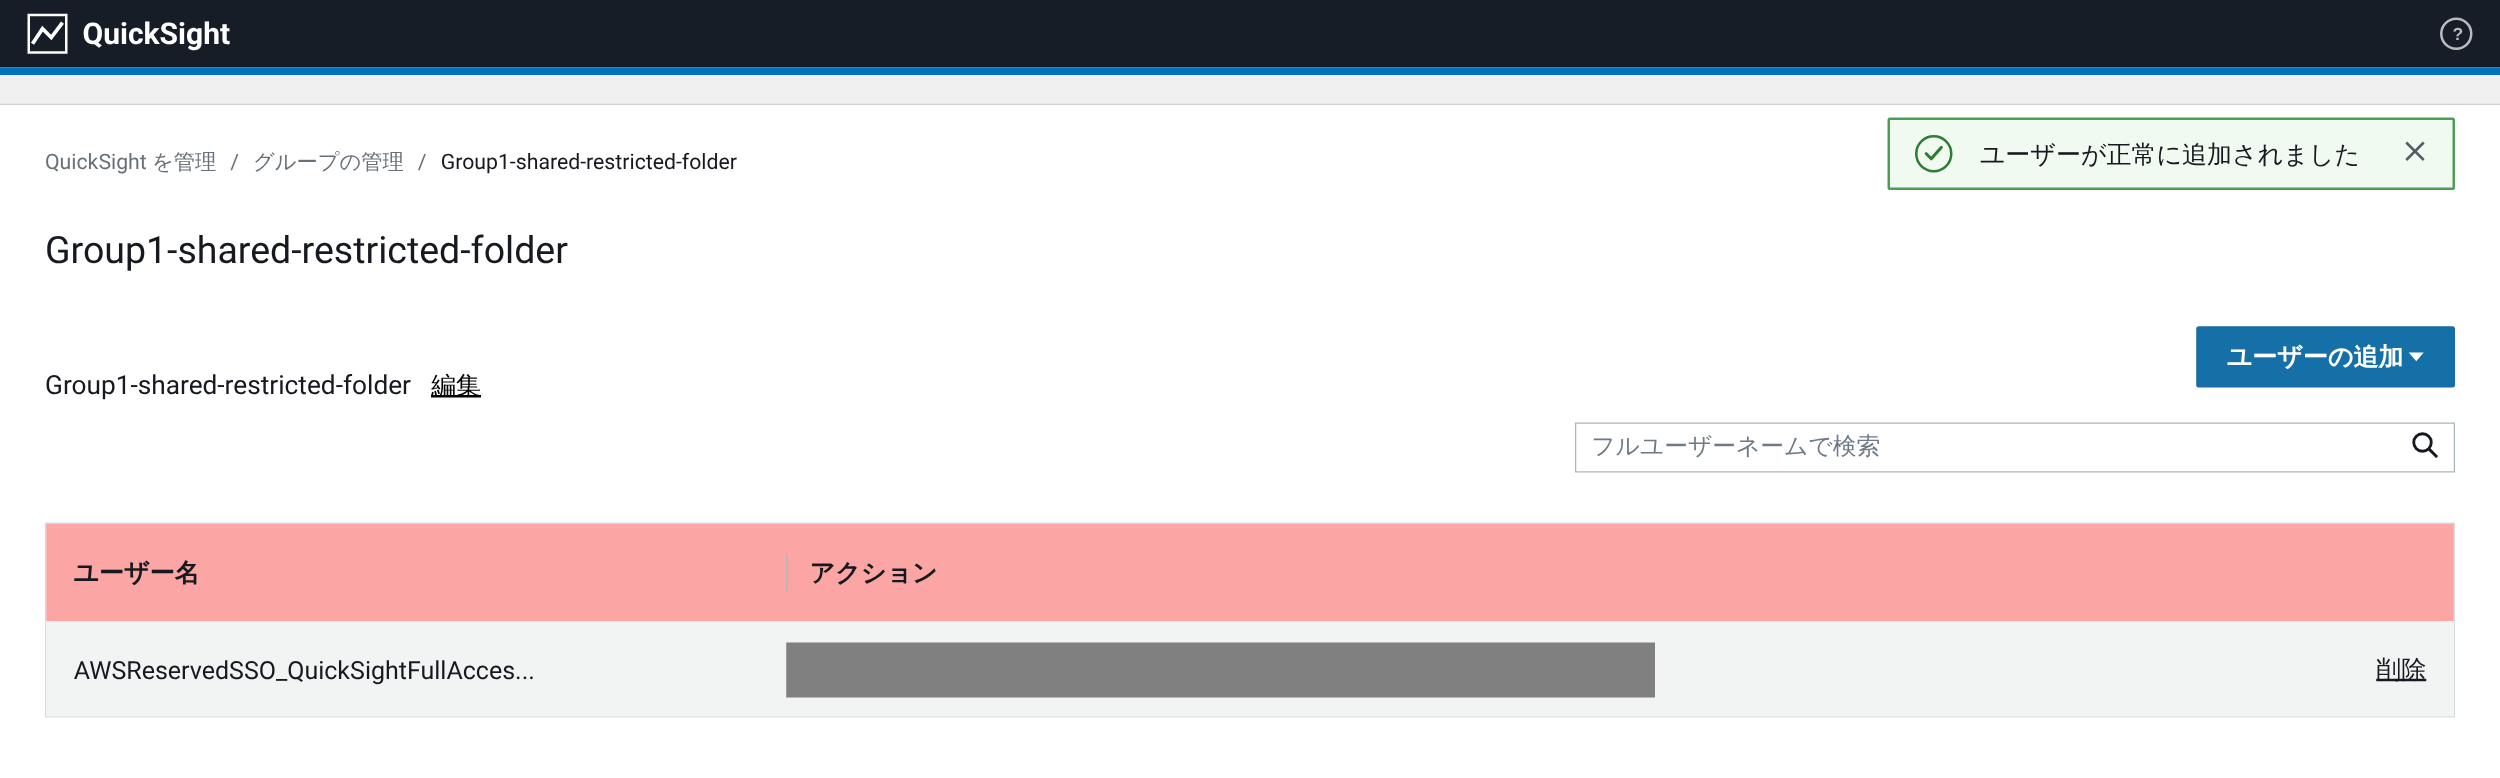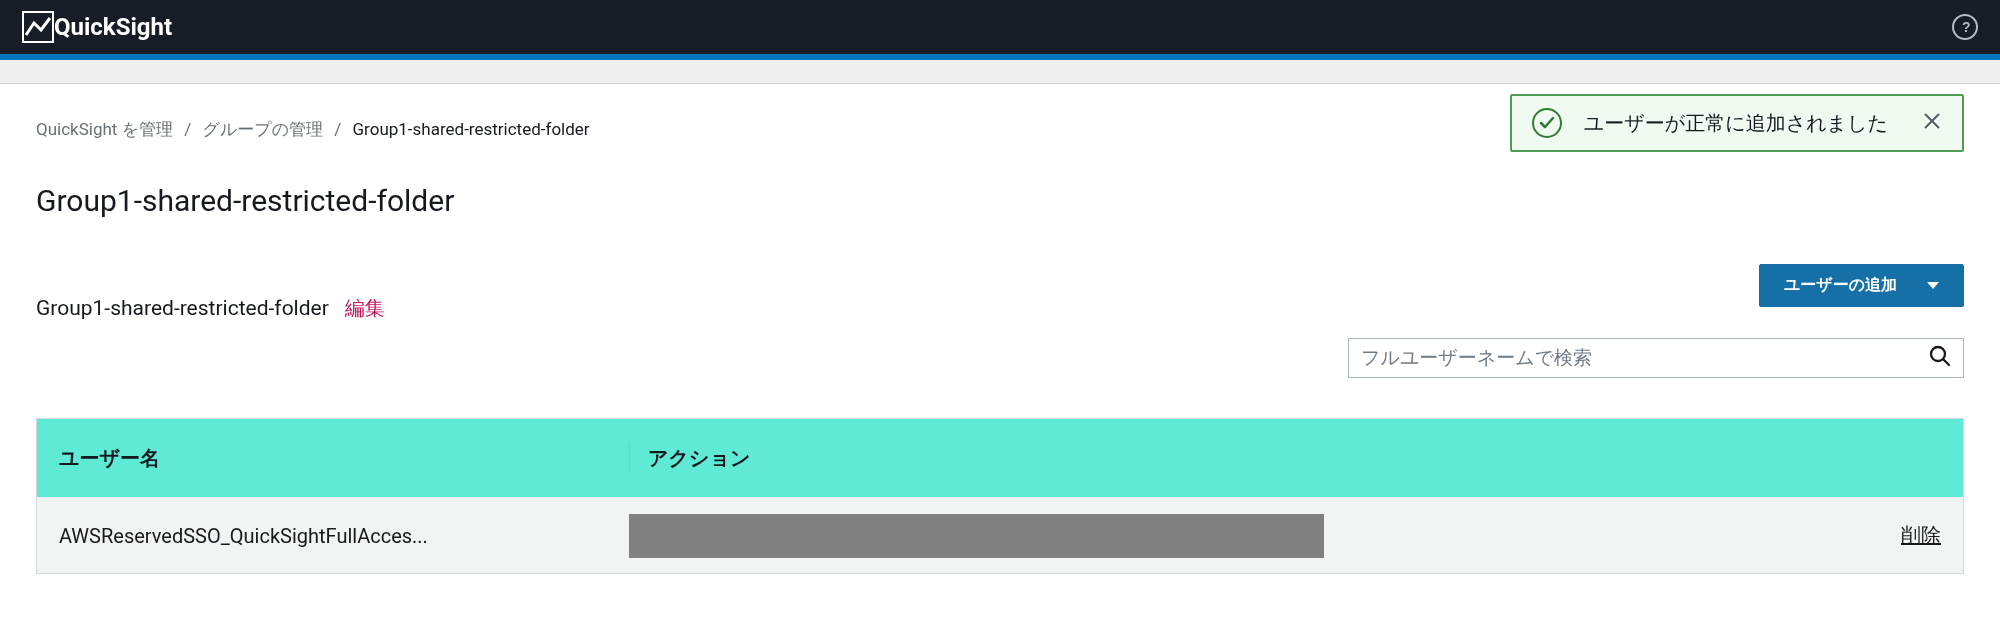--- a/index.html
+++ b/index.html
@@ -18,20 +18,21 @@
       height: 54px;
       display: flex;
       align-items: center;
       justify-content: space-between;
       padding: 0 22px;
       color: #ffffff;
     }
     .brand {
       display: flex;
       align-items: center;
+      gap: 12px;
       font-size: 24px;
       font-weight: 700;
     }
     .brand-icon {
       width: 32px;
       height: 32px;
       border: 2px solid #fff;
       position: relative;
       display: flex;
       align-items: flex-end;
@@ -131,37 +132,38 @@
       align-items: center;
     }
     .desc-left {
       font-size: 21px;
       color: #16191f;
       display: flex;
       align-items: baseline;
       gap: 16px;
     }
     .edit-link {
+      text-decoration: underline;
       font-size: 20px;
-      color: #be185d;
+      color: #000000;
       cursor: pointer;
       margin-top: 47px;
     }
 
     .add-user-btn {
       background: #1e6091;
       background: #0773ba;
       background: #1a6aa3;
       color: #fff;
       border: 1px solid #1a6aa3;
-      font-size: 16px;
+      font-size: 20px;
       padding: 10px 24px;
       display: flex;
       align-items: center;
-      gap: 30px;
+      gap: 4px;
       cursor: pointer;
       border-radius: 2px;
       font-weight: 700;
     }
     .add-user-btn {
       background: #0972b8;
       background: #1768a0;
       background: #156ca7;
       background: #18709f;
     }
@@ -181,21 +183,21 @@
       border-right: 6px solid transparent;
       border-top: 7px solid #fff;
     }
 
     .search-row {
       margin-top: 16px;
       display: flex;
       justify-content: flex-end;
     }
     .search-box {
-      width: 616px;
+      width: 704px;
       height: 40px;
       border: 1px solid #aab7b8;
       display: flex;
       align-items: center;
       padding: 0 12px;
       font-size: 19px;
       color: #5f6b7a;
       margin-left: 20px;
     }
     .search-input {
@@ -212,21 +214,21 @@
 
     .table {
       margin-top: 40px;
       border: 1px solid #d5dbdb;
     }
     .thead {
       display: flex;
       height: 78px;
       align-items: center;
       padding: 0 22px;
-      background: #5eead4;
+      background: #fca5a5;
     }
     .th {
       font-size: 20px;
       font-weight: 700;
       color: #16191f;
       display: flex;
       align-items: center;
     }
     .th-sep {
       width: 1px;

